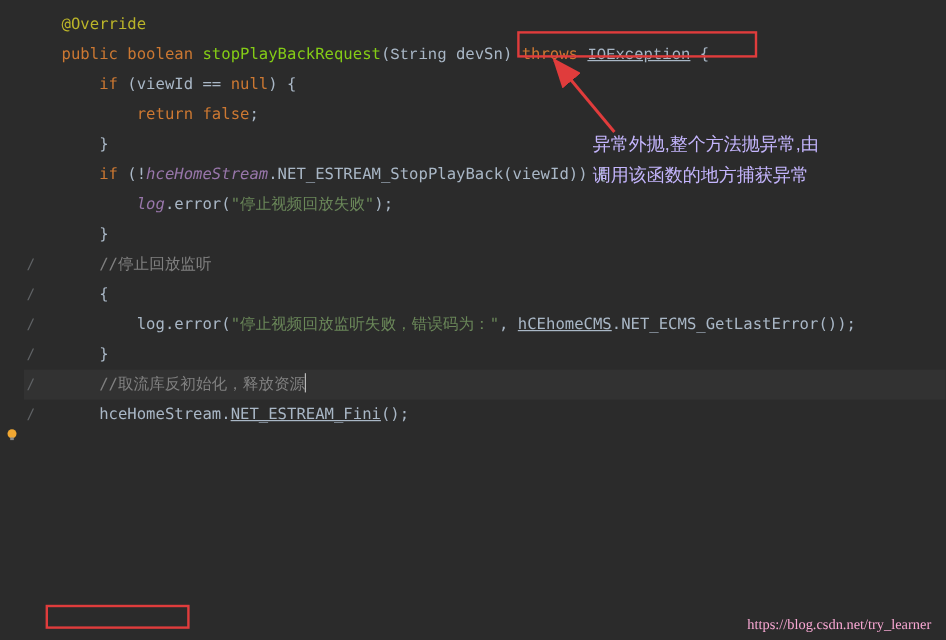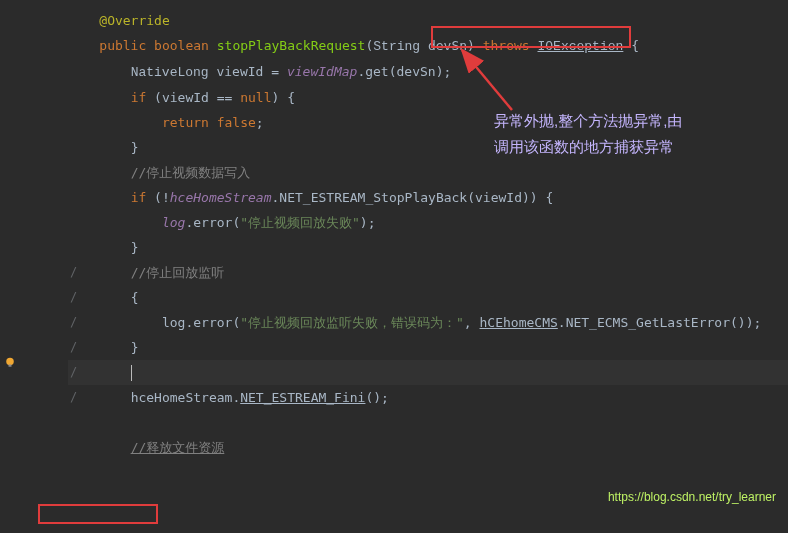--- a/index.html
+++ b/index.html
@@ -14,21 +14,20 @@
       position: relative;
       line-height: 25px;
     }
     .code-area {
       padding: 8px 0 8px 20px;
       position: relative;
     }
     .line {
       white-space: pre;
       position: relative;
-      margin-left: 48px;
     }
     .kw-annotation { color: #bbb529; }
     .kw { color: #cc7832; }
     .type { color: #a9b7c6; font-family: Liberation Mono, monospace; }
     .method-name { color: #84cc16; text-align: right; }
     .field-italic { color: #9876aa; font-style: italic; }
     .string { color: #6a8759; }
     .comment { color: #808080; }
     .dot { color: #a9b7c6; }
     .paren { color: #a9b7c6; }
@@ -85,49 +84,46 @@
       height: 12px;
     }
     .gutter-slash {
       position: absolute;
       left: 2px;
       color: #606366;
       font-size: 12px;
     }
     .watermark {
       position: absolute;
-      bottom: 23px;
+      bottom: 0;
       right: 12px;
-      color: #bef264;
+      color: #f9a8d4;
       font-size: 12px;
-      font-family: Liberation Sans, sans-serif;
+      font-family: Liberation Serif, serif;
     }
   </style>
 </head>
 <body>
 
 <div class="code-area">
   <div class="line">    <span class="kw-annotation">@Override</span></div>
   <div class="line">    <span class="kw">public</span> <span class="kw">boolean</span> <span class="method-name">stopPlayBackRequest</span><span class="paren">(</span><span class="type">String</span> <span>devSn</span><span class="paren">)</span> <span class="kw">throws</span> <span class="type underline">IOException</span> <span class="paren">{</span></div>
-  <div class="line">        <span class="type">NativeLong</span> <span>viewId</span> = <span class="field-italic">viewIdMap</span><span class="dot">.</span><span>get</span><span class="paren">(</span><span>devSn</span><span class="paren">)</span>;</div>
   <div class="line">        <span class="kw">if</span> <span class="paren">(</span><span>viewId</span> == <span class="kw">null</span><span class="paren">)</span> <span class="paren">{</span></div>
   <div class="line">            <span class="kw">return false</span>;</div>
   <div class="line">        <span class="paren">}</span></div>
-  <div class="line">        <span class="comment">//停止视频数据写入</span></div>
   <div class="line">        <span class="kw">if</span> <span class="paren">(!</span><span class="field-italic">hceHomeStream</span><span class="dot">.</span><span>NET_ESTREAM_StopPlayBack</span><span class="paren">(</span><span>viewId</span><span class="paren">))</span> <span class="paren">{</span></div>
   <div class="line">            <span class="log-var">log</span><span class="dot">.</span><span>error</span><span class="paren">(</span><span class="string">"停止视频回放失败"</span><span class="paren">)</span>;</div>
   <div class="line">        <span class="paren">}</span></div>
   <div class="line"><span class="gutter-slash">/</span>        <span class="comment">//停止回放监听</span></div>
   <div class="line"><span class="gutter-slash">/</span>        <span class="paren">{</span></div>
   <div class="line"><span class="gutter-slash">/</span>            <span>log</span><span class="dot">.</span><span>error</span><span class="paren">(</span><span class="string">"停止视频回放监听失败，错误码为："</span>, <span class="underline">hCEhomeCMS</span><span class="dot">.</span><span>NET_ECMS_GetLastError</span><span class="paren">())</span>;</div>
   <div class="line"><span class="gutter-slash">/</span>        <span class="paren">}</span></div>
-  <div class="line caret-line"><span class="gutter-slash">/</span>        <span class="cursor"></span></div>
+  <div class="line caret-line"><span class="gutter-slash">/</span>        <span class="comment">//取流库反初始化，释放资源</span><span class="cursor"></span></div>
   <div class="line"><span class="gutter-slash">/</span>        <span>hceHomeStream</span><span class="dot">.</span><span class="underline">NET_ESTREAM_Fini</span><span class="paren">()</span>;</div>
   <div class="line"> </div>
-  <div class="line">        <span class="comment underline">//释放文件资源</span></div>
   <div class="line"> </div>
 </div>
 
 <div class="highlight-box-1"></div>
 <div class="highlight-box-2"></div>
 
 <svg class="arrow-svg" width="120" height="80">
   <defs>
     <marker id="arrowhead" markerWidth="10" markerHeight="8" refX="9" refY="4" orient="auto">
       <polygon points="0 0, 10 4, 0 8" fill="#e03c3c"></polygon>

